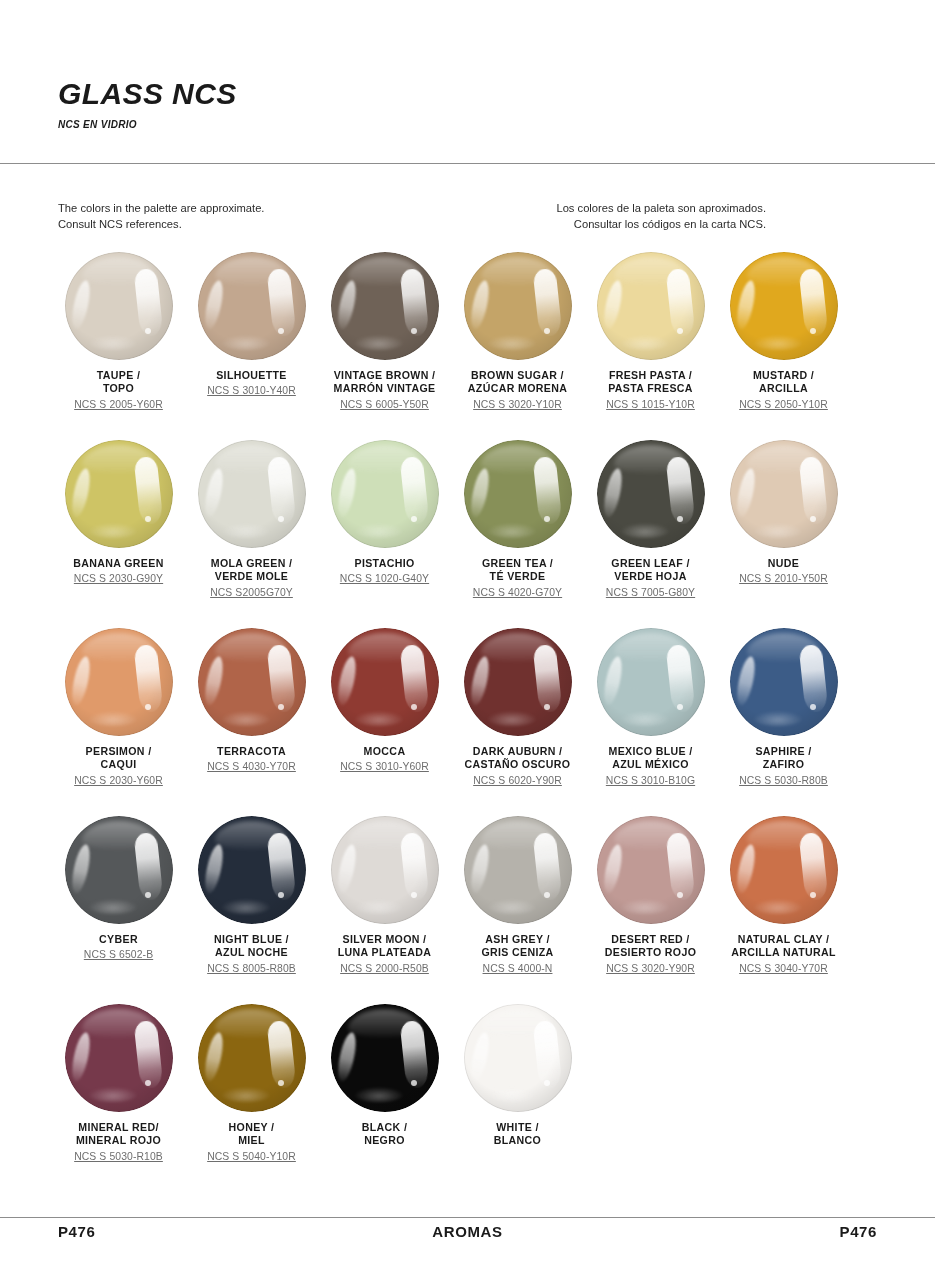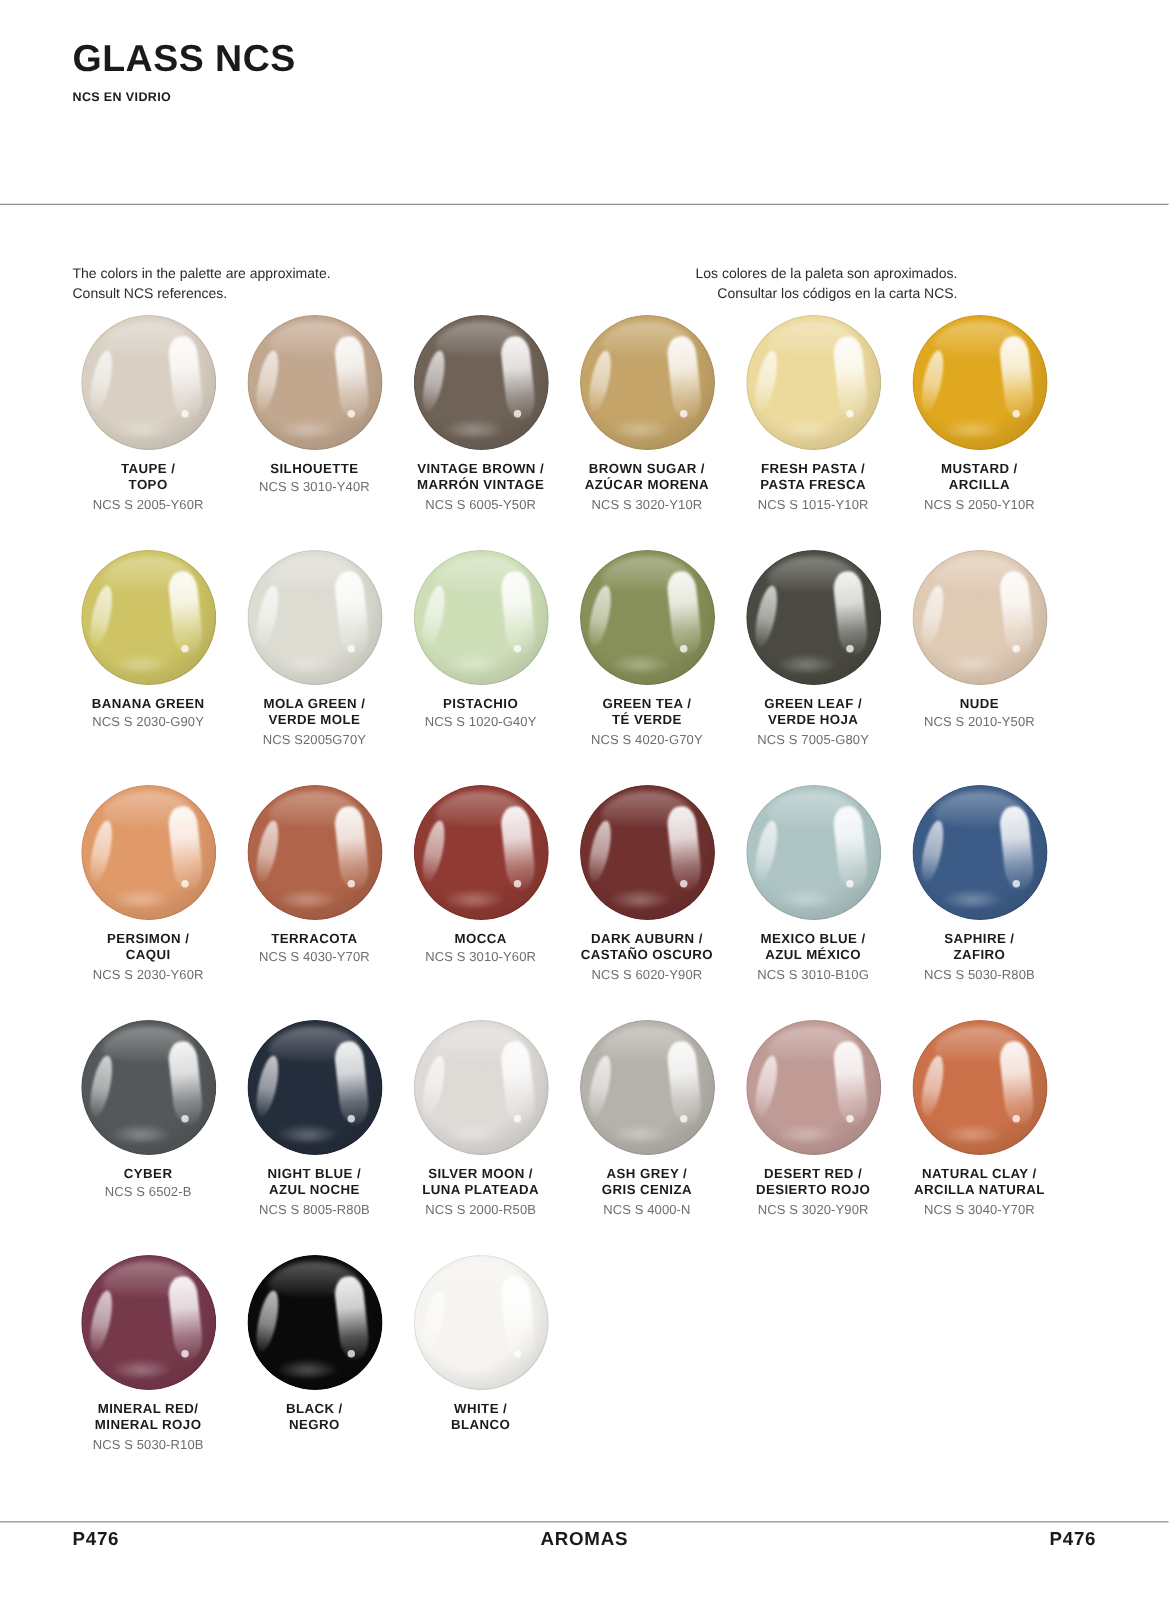--- a/index.html
+++ b/index.html
@@ -10,21 +10,21 @@
     height: 1280px;
     background: #ffffff;
     font-family: "Liberation Sans", sans-serif;
     color: #231f20;
     overflow: hidden;
   }
 
   .page { position: relative; width: 935px; height: 1280px; }
 
   
-  .header { padding: 32px 0 0 58px; }
+  .header { padding: 78px 0 0 58px; font-style: italic; }
   .title {
     font-size: 30px;
     font-weight: 700;
     letter-spacing: 0.4px;
     line-height: 1.05;
     margin: 0;
     color: #1a1a1a;
   }
   .subtitle {
     font-size: 10px;
@@ -47,21 +47,20 @@
     top: 201px;
     left: 58px;
     width: 820px;
     display: flex;
   }
   .note {
     font-size: 11.2px;
     line-height: 1.42;
     color: #2b2b2b;
     white-space: pre-line;
-    margin-top: 11px;
   }
   .note.en { width: 288px; }
   .note.es { width: 420px; text-align: right; }
 
   
   .grid {
     position: absolute;
     top: 252px;
     left: 52px;
     width: 834px;
@@ -193,20 +192,21 @@
     white-space: pre-line;
   }
   .code {
     font-size: 10.4px;
     font-weight: 400;
     letter-spacing: 0.1px;
     line-height: 1.3;
     text-align: center;
     color: #6e6e6e;
     margin-top: 2px;
+    text-decoration: underline;
   }
 
   
   .rule-bottom {
     position: absolute;
     left: 0; right: 0;
     bottom: 62px;
     height: 1px;
     background: #8d8d8d;
   }
@@ -660,20 +660,37 @@
           </div>
           <div class="edge"></div>
         </div>
         <div class="label">MINERAL RED/
 MINERAL ROJO</div>
         <div class="code">NCS S 5030-R10B</div>
       </div>
       <div class="cell">
         <div class="sphere-wrap">
           <div class="sphere">
+            <div class="base" style="background: rgb(139, 102, 16);"></div>
+            <div class="vignette"></div>
+            <div class="top-sheen"></div>
+            <div class="streak"></div>
+            <div class="crescent"></div>
+            <div class="bounce"></div>
+            <div class="dot"></div>
+          </div>
+          <div class="edge"></div>
+        </div>
+        <div class="label">HONEY /
+MIEL</div>
+        <div class="code">NCS S 5040-Y10R</div>
+      </div>
+      <div class="cell">
+        <div class="sphere-wrap">
+          <div class="sphere">
             <div class="base" style="background: rgb(10, 10, 10);"></div>
             <div class="vignette"></div>
             <div class="top-sheen"></div>
             <div class="streak"></div>
             <div class="crescent"></div>
             <div class="bounce"></div>
             <div class="dot"></div>
           </div>
           <div class="edge"></div>
         </div>

